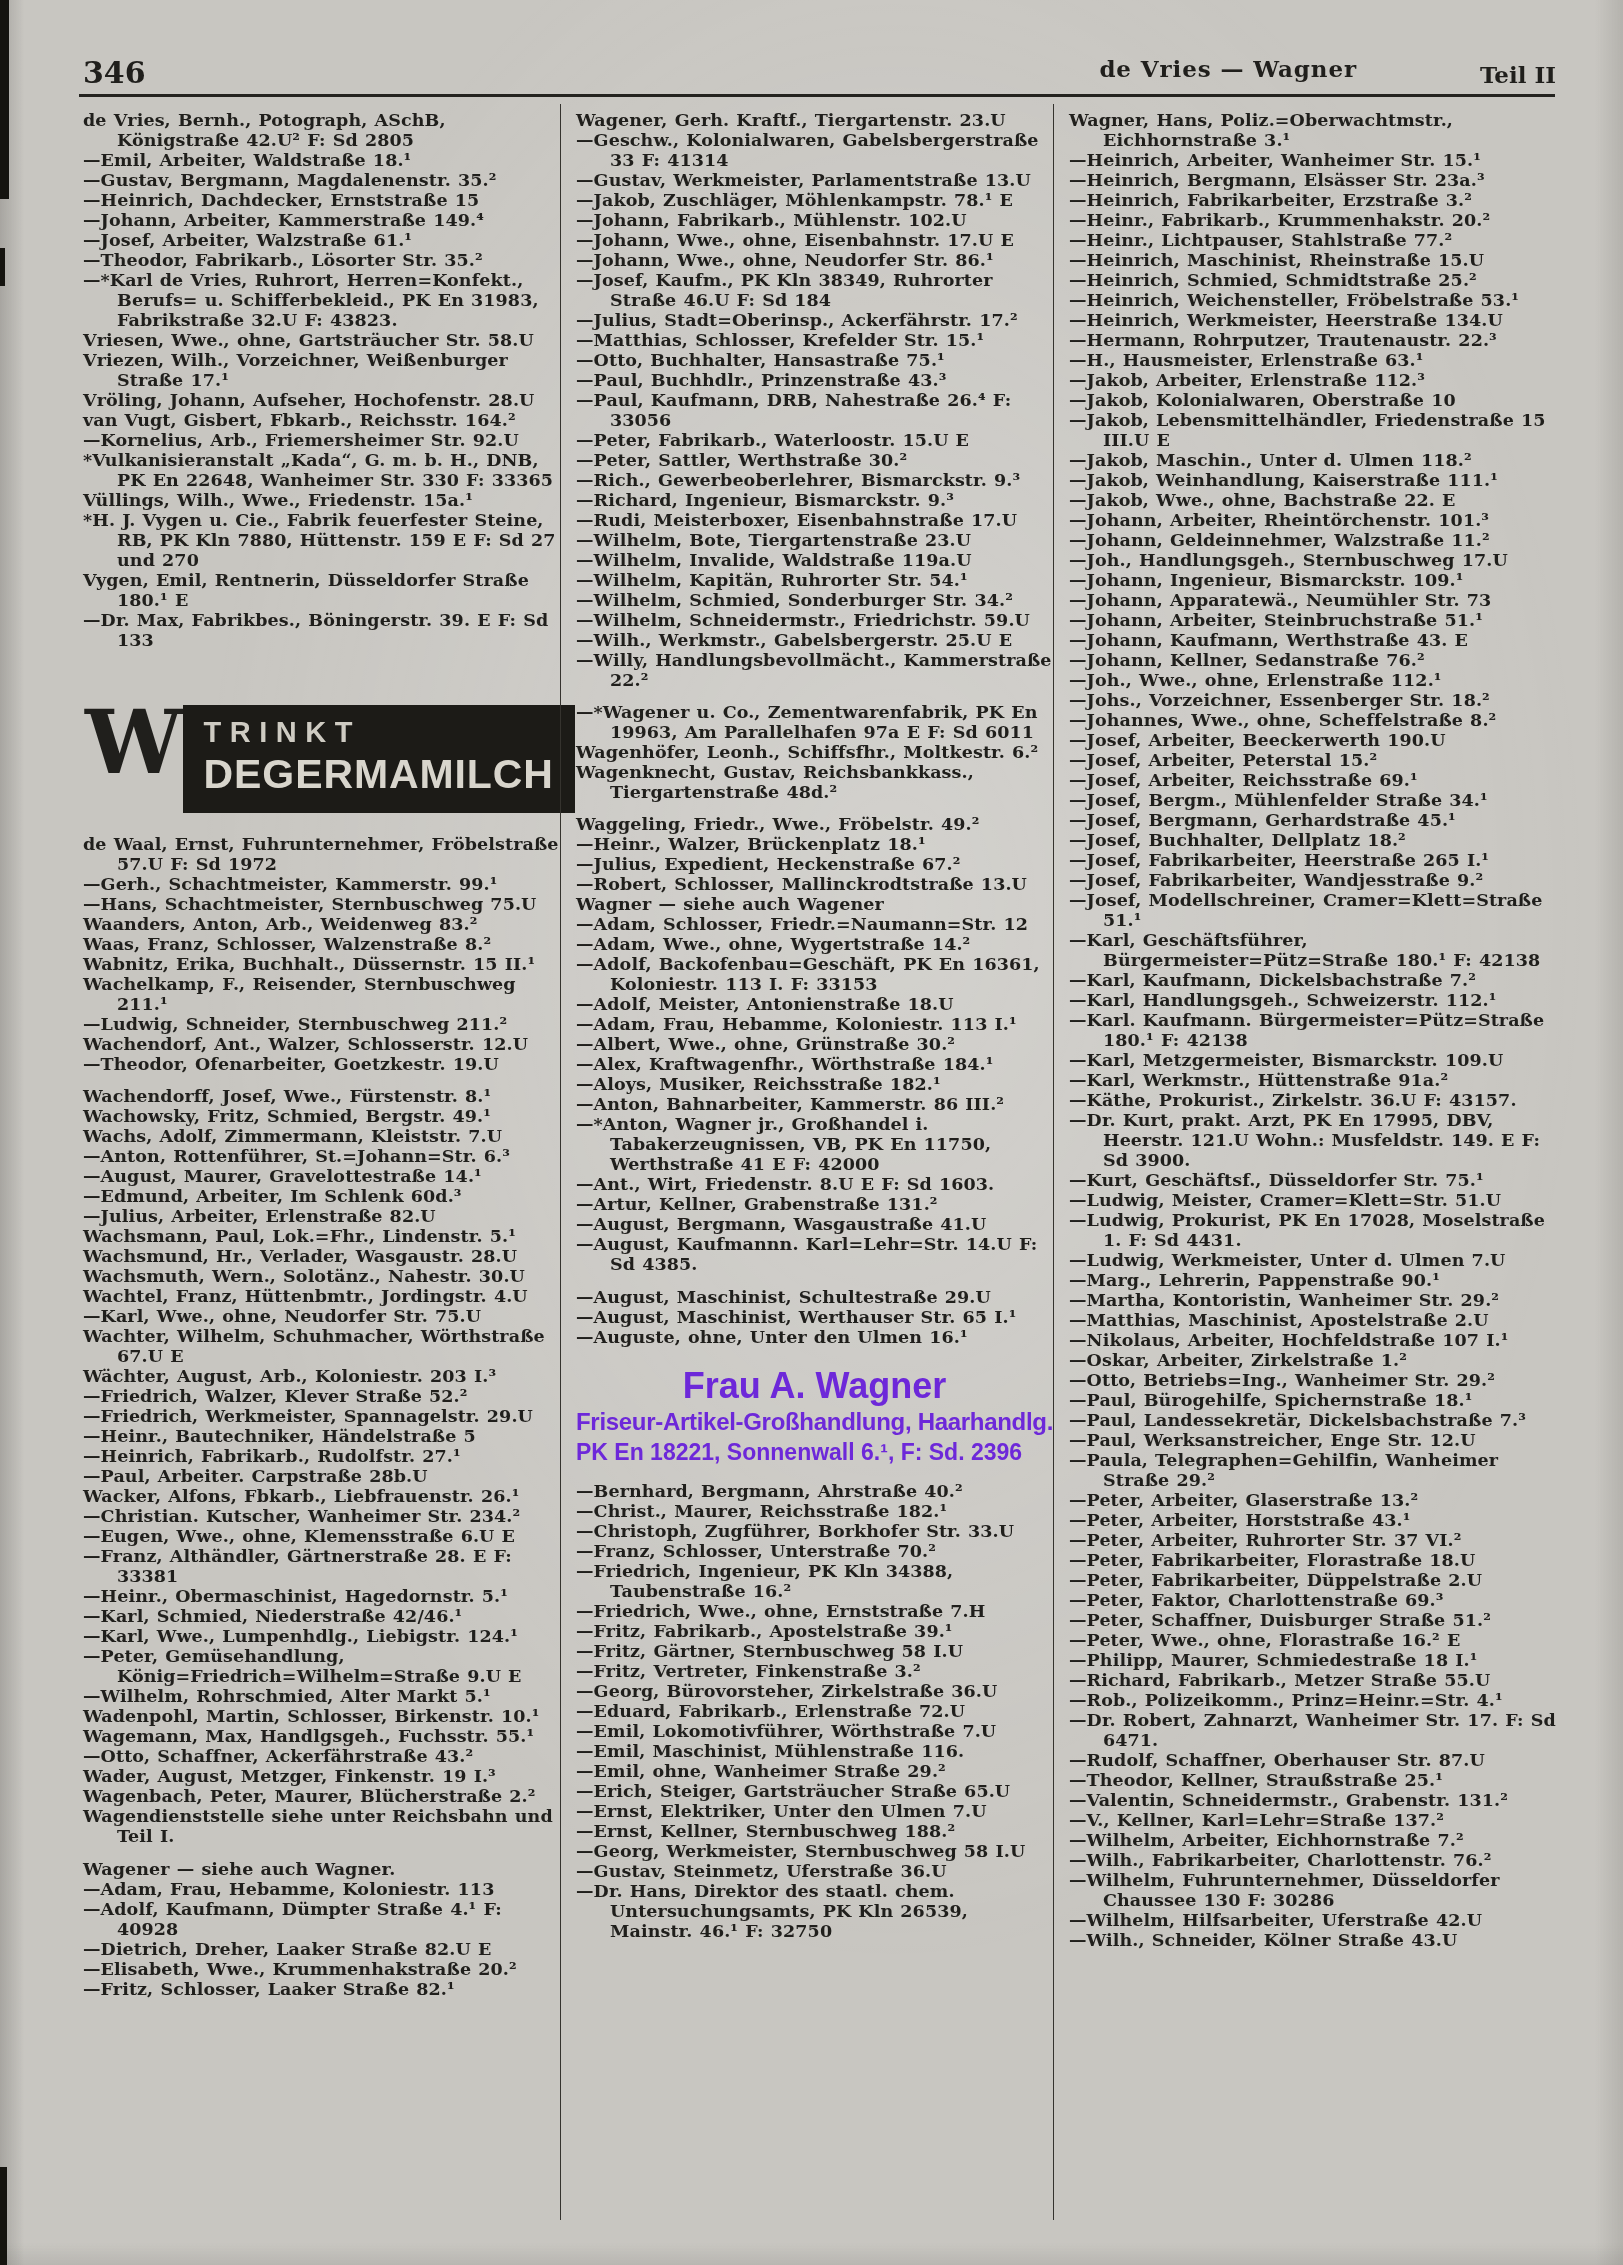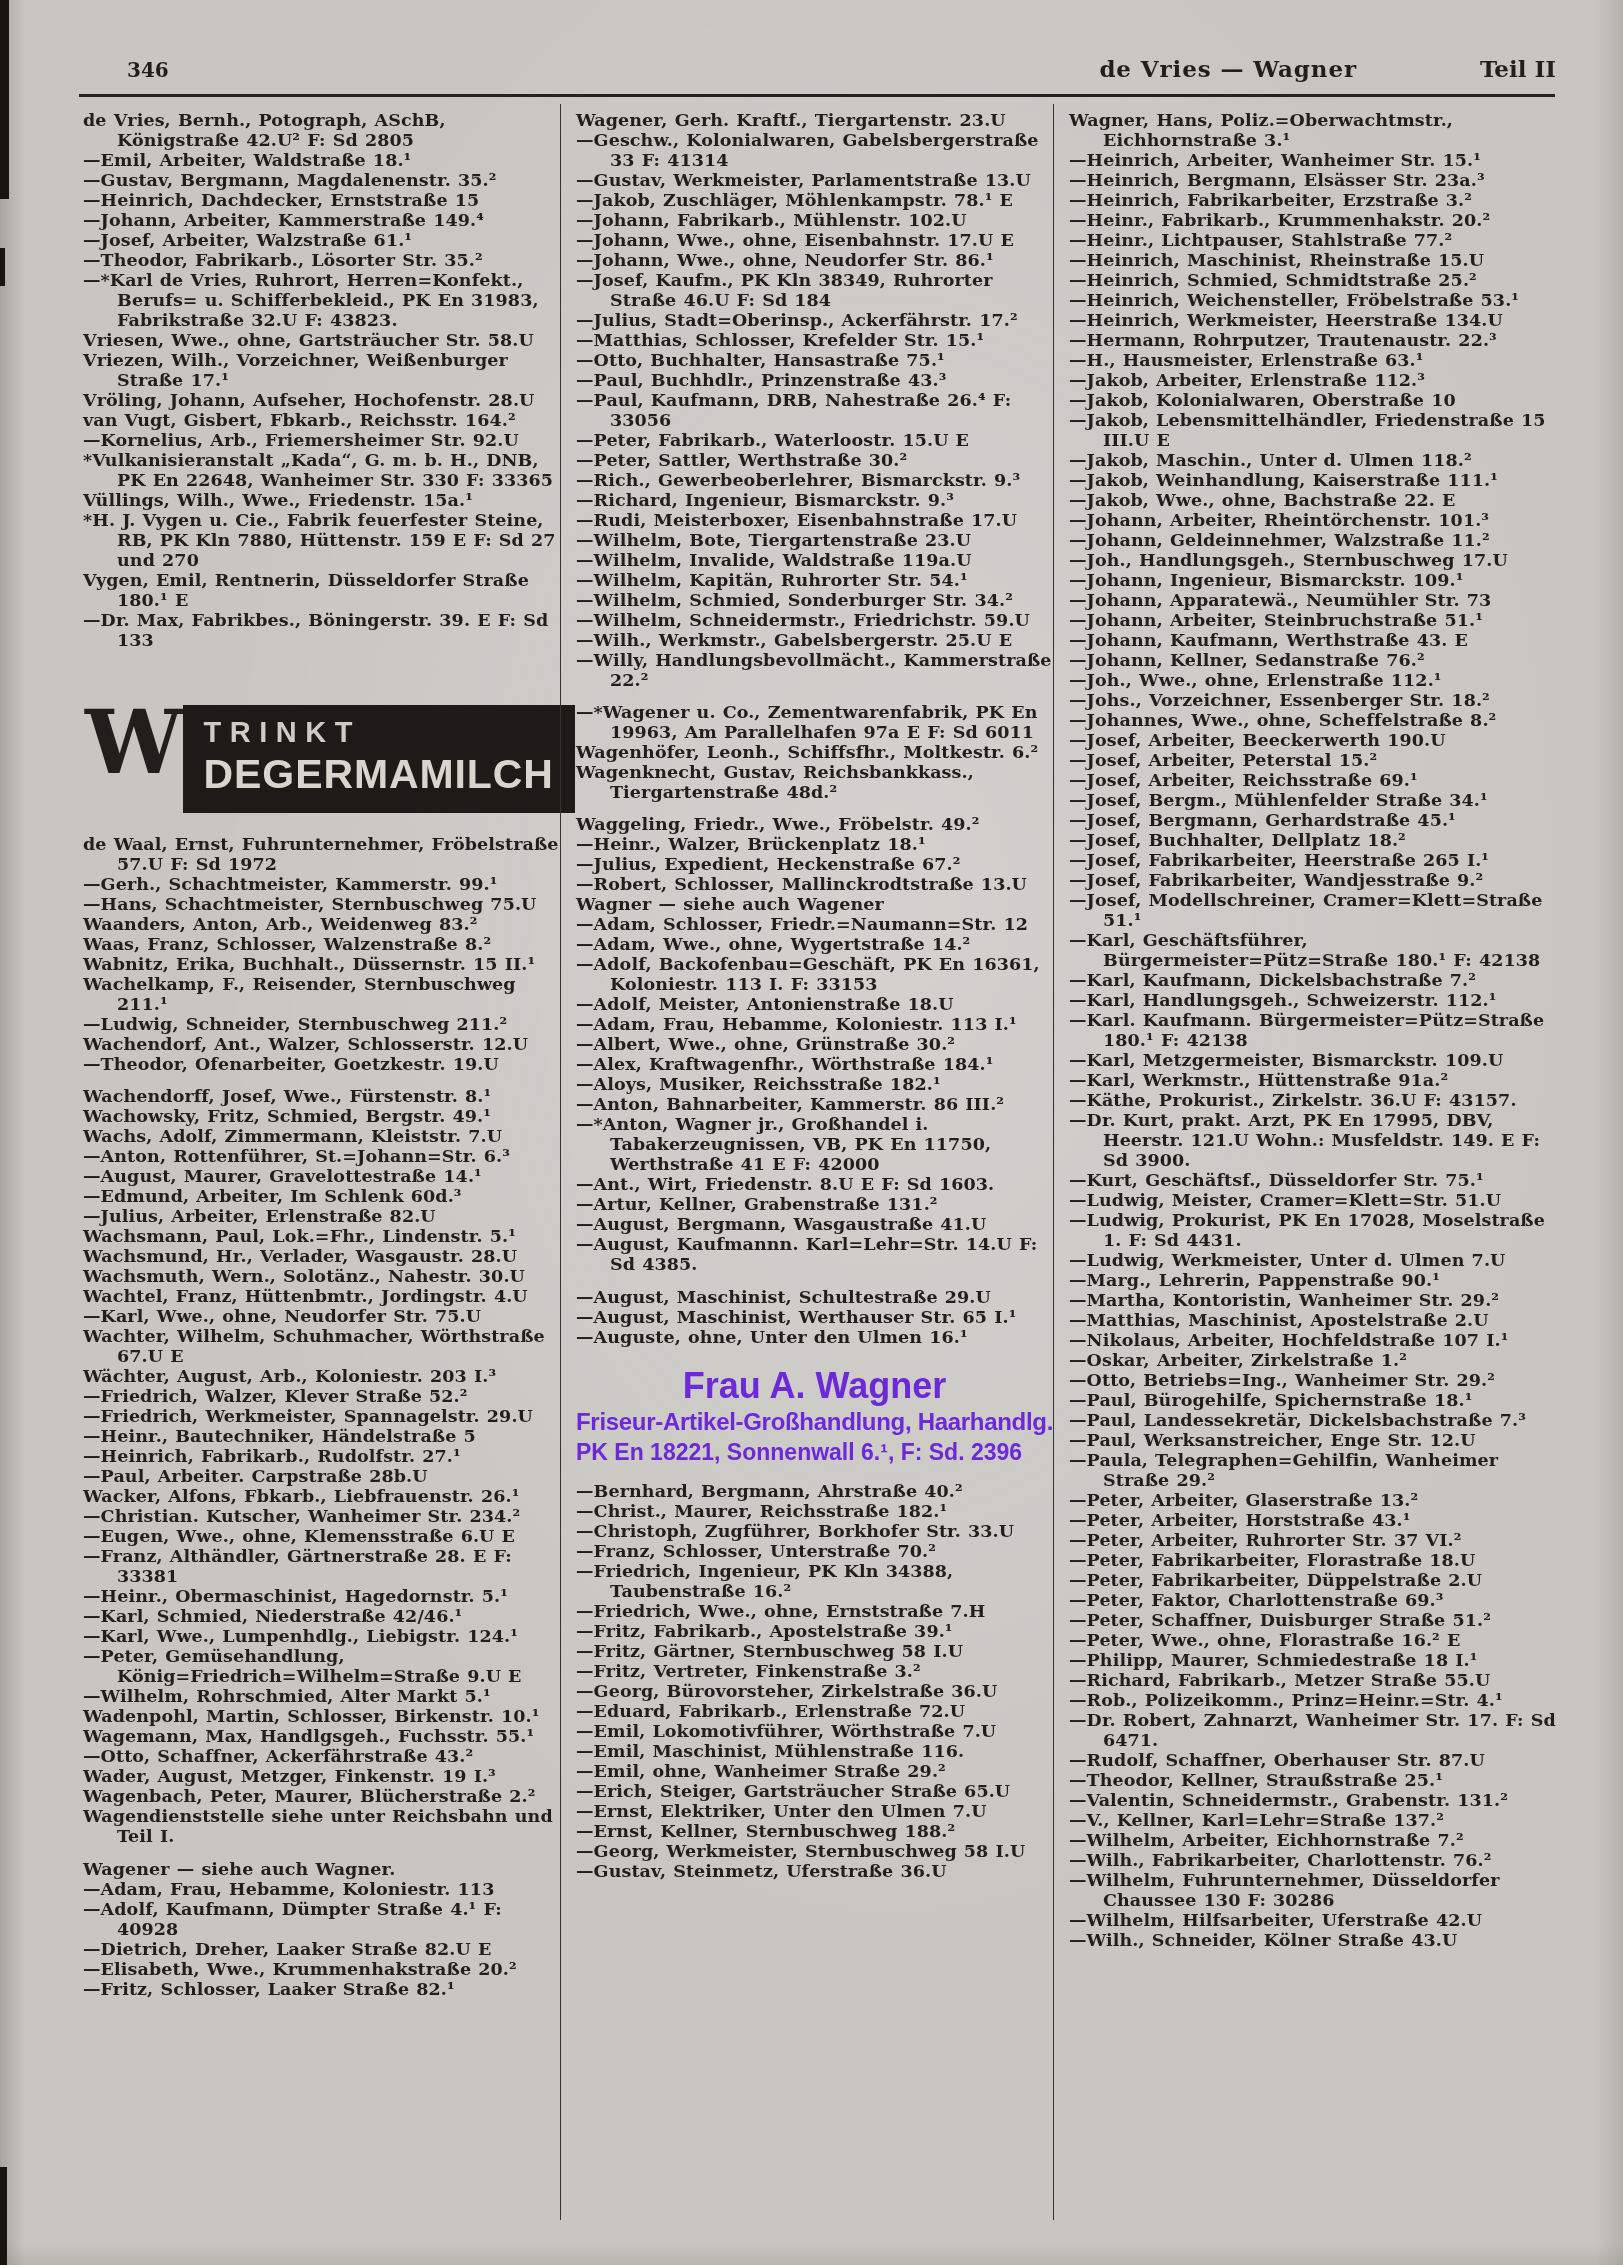--- a/index.html
+++ b/index.html
@@ -17,21 +17,21 @@
   .speck{position:absolute;background:#15140f;}
   .speck.s1{left:0;top:0;width:8.5px;height:199px;}
   .speck.s2{left:0;top:248px;width:4.7px;height:38px;}
   .speck.s3{left:0;top:2167px;width:6.6px;height:98px;}
 
   .page-header{
     position:absolute;left:83px;top:55px;width:1473px;height:32px;
     display:flex;align-items:baseline;justify-content:space-between;
     font-weight:bold;
   }
-  .page-num{font-size:20px;margin-left:44px;}
+  .page-num{font-size:30px;}
   .page-title{font-size:23px;letter-spacing:0.9px;position:absolute;left:0;right:199px;text-align:right;}
   .page-part{font-size:23px;}
   .header-rule{position:absolute;left:79px;top:94px;width:1476px;height:2.8px;background:#24231f;}
 
   .columns{
     position:absolute;left:83px;top:104px;width:1478px;
     display:flex;align-items:flex-end;
   }
   .col{width:477px;min-height:2110px;padding-top:5.7px;}
   .col + .col{border-left:1.9px solid #35332e;padding-left:15px;}
@@ -227,20 +227,21 @@
       <p class="entry">—Georg, Bürovorsteher, Zirkelstraße 36.U</p>
       <p class="entry">—Eduard, Fabrikarb., Erlenstraße 72.U</p>
       <p class="entry">—Emil, Lokomotivführer, Wörthstraße 7.U</p>
       <p class="entry">—Emil, Maschinist, Mühlenstraße 116.</p>
       <p class="entry">—Emil, ohne, Wanheimer Straße 29.²</p>
       <p class="entry">—Erich, Steiger, Gartsträucher Straße 65.U</p>
       <p class="entry">—Ernst, Elektriker, Unter den Ulmen 7.U</p>
       <p class="entry">—Ernst, Kellner, Sternbuschweg 188.²</p>
       <p class="entry">—Georg, Werkmeister, Sternbuschweg 58 I.U</p>
       <p class="entry">—Gustav, Steinmetz, Uferstraße 36.U</p>
+      <p class="entry">—Dr. Hans, Direktor des staatl. chem. Untersuchungsamts, PK Kln 26539, Mainstr. 46.¹ F:  32750</p>
     </div>
   <div class="col col-3">
       <p class="entry">Wagner, Hans, Poliz.=Oberwachtmstr., Eichhornstraße 3.¹</p>
       <p class="entry">—Heinrich, Arbeiter, Wanheimer Str. 15.¹</p>
       <p class="entry">—Heinrich, Bergmann, Elsässer Str. 23a.³</p>
       <p class="entry">—Heinrich, Fabrikarbeiter, Erzstraße 3.²</p>
       <p class="entry">—Heinr., Fabrikarb., Krummenhakstr. 20.²</p>
       <p class="entry">—Heinr., Lichtpauser, Stahlstraße 77.²</p>
       <p class="entry">—Heinrich, Maschinist, Rheinstraße 15.U</p>
       <p class="entry">—Heinrich, Schmied, Schmidtstraße 25.²</p>

